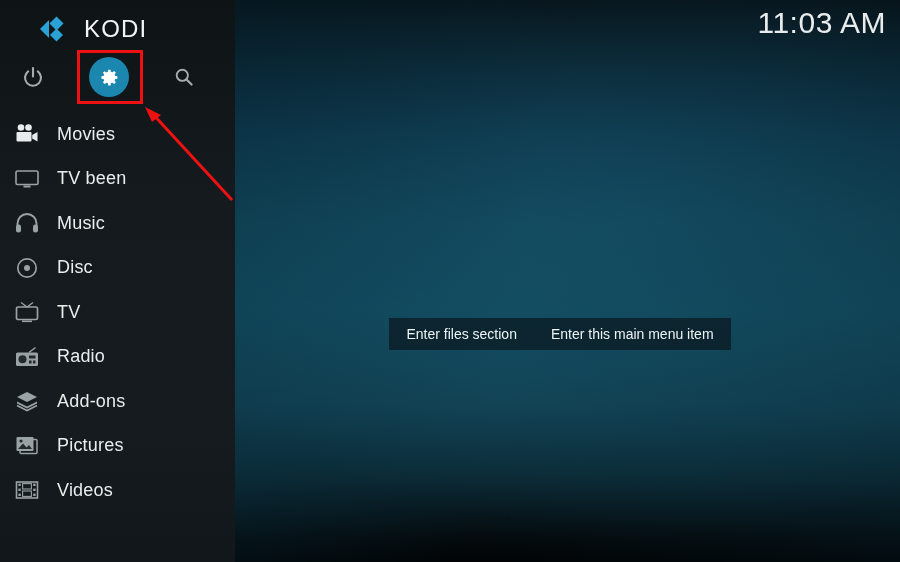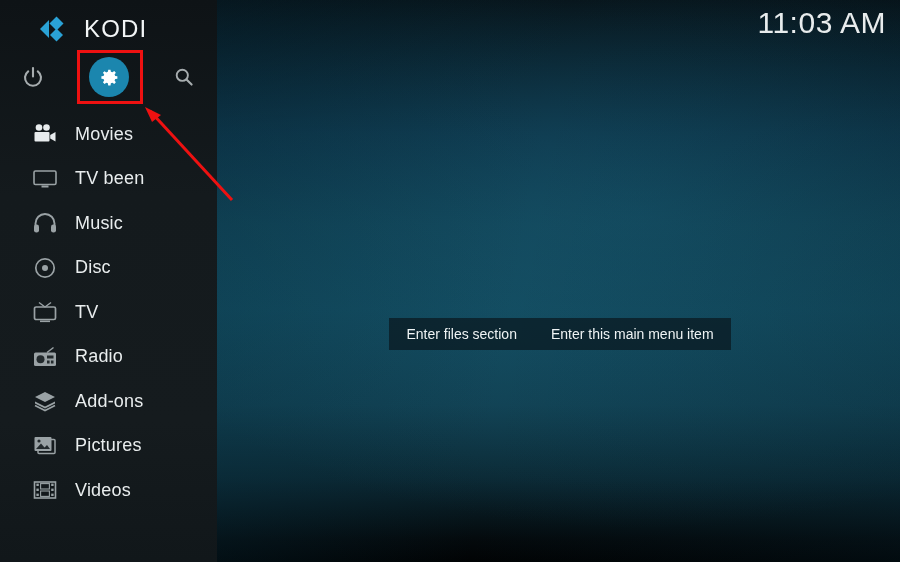--- a/index.html
+++ b/index.html
@@ -27,21 +27,21 @@
         #010304 100%);
   }
   #main-bg::after {
     content:""; position:absolute; inset:0;
     background:linear-gradient(100deg, rgba(8,50,68,0.35) 0%, rgba(0,0,0,0) 45%, rgba(6,35,48,0.25) 100%);
     pointer-events:none;
   }
 
   
   #sidebar {
-    position:absolute; left:0; top:0; width:217px; height:562px;
+    position:absolute; left:0; top:0; width:235px; height:562px;
     background:linear-gradient(180deg,#0e1316 0%,#141a1d 35%,#151b1e 75%,#11171a 100%);
   }
 
   
   #logo-row { position:absolute; left:0; top:10px; width:217px; height:38px; display:flex; align-items:center; }
   #logo-mark { position:relative; width:34px; height:30px; margin-left:38px; }
   #logo-text {
     margin-left:12px; color:#f2f5f6; font-size:24px; letter-spacing:1.2px; font-weight:400;
   }
 
@@ -59,21 +59,21 @@
   }
 
   
   #highlight-box {
     position:absolute; left:77px; top:50px; width:66px; height:54px;
     border:3px solid #ee1111; background:transparent; pointer-events:none;
   }
   #arrow-svg { position:absolute; left:130px; top:95px; width:120px; height:120px; pointer-events:none; }
 
   
-  #menu { position:absolute; left:0; top:112px; width:217px;padding-left:18px; }
+  #menu { position:absolute; left:0; top:112px; width:217px; }
   .menu-item {
     display:flex; align-items:center; height:44.5px; padding-left:10px;
   }
   .menu-ico { width:34px; height:28px; display:flex; align-items:center; justify-content:center; flex:0 0 34px; }
   .menu-label { margin-left:13px; color:#e9edee; font-size:18px; font-weight:400; letter-spacing:.2px; }
 
   
   #clock {
     position:absolute; right:14px; top:6px;
     color:#e8eced; font-size:30px; font-weight:300; letter-spacing:.5px;

